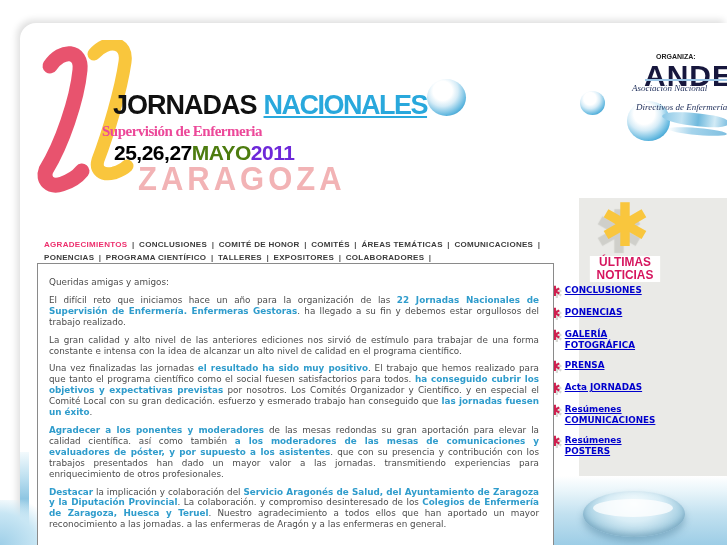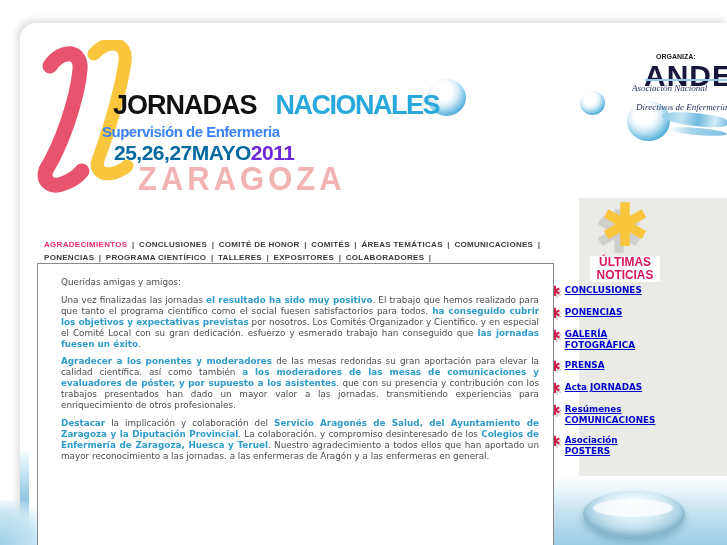--- a/index.html
+++ b/index.html
@@ -8,25 +8,25 @@
             font-family:"Liberation Sans", sans-serif; }
 
   .card { position:absolute; left:20px; top:23px; width:707px; height:522px; background:#fff;
           border-top-left-radius:16px; box-shadow:-3px -3px 7px rgba(0,0,0,.13); }
 
   
   .logo22 { position:absolute; left:36px; top:40px; width:122px; height:158px; }
 
   .t-line { position:absolute; white-space:nowrap; font-weight:bold; }
   .t1 { left:113px; top:90px;  font-size:27px; letter-spacing:-1px; color:#111; }
-  .t1 .blue { color:#29a8dc; margin-left:19px; letter-spacing:-1.5px; }
-  .t2a { left:102px; top:123px; font-size:15px; letter-spacing:-0.5px; color:#3b82f6; }
+  .t1 .blue { color:#29a8dc; margin-left:7px; letter-spacing:-1.5px;text-decoration:underline; }
+  .t2a { left:102px; top:123px; font-size:15px; letter-spacing:-0.5px; color:#ec4899;font-family:Liberation Serif, serif; }
   .t2b { left:243px; top:114px; font-size:22px; letter-spacing:-1px; color:#29a8dc; }
   .t3  { left:114px; top:141px; font-size:21px; letter-spacing:-0.5px; }
-  .t3 .pink { color:#0369a1; } .t3 .black { color:#0369a1;margin-top:24px; } .t3 .blue { color:#6d28d9; }
+  .t3 .pink { color:#000000; } .t3 .black { color:#4d7c0f;margin-top:24px; } .t3 .blue { color:#6d28d9; }
   .t4  { left:138px; top:160px; font-size:31px; letter-spacing:4px; color:#f2b3b5;
          transform:scaleY(1.08); transform-origin:left top; }
 
   .drop { position:absolute; border-radius:50%;
           background: radial-gradient(circle at 40% 32%, #ffffff 0%, #ffffff 28%, #d6ecf7 45%, #5cb5de 72%, #1d7fb4 92%, #14618c 100%); }
   .drop1 { left:427px; top:79px;  width:39px; height:37px; }
   .drop2 { left:580px; top:91px;  width:25px; height:24px; }
   .drop3 { left:627px; top:101px; width:43px; height:40px; }
   .splash { position:absolute; left:662px; top:113px; width:66px; height:13px; border-radius:60% 40% 50% 50%;
             background: linear-gradient(90deg, #8cc8e6 0%, #c2e3f3 30%, #6fb9dd 55%, #d2ebf6 80%, #7fbfe0 100%);
@@ -47,21 +47,21 @@
   .nav { position:absolute; left:44px; top:206px; width:510px;margin-top:32px; }
   .nav-row { white-space:nowrap; font-size:8px; font-weight:bold; color:#3b3b3b;
              line-height:13px; letter-spacing:.3px; }
   .nav-item { cursor:pointer; }
   .nav-item.active { color:#ed2f6d; }
   .nav-sep { color:#555; font-weight:bold; margin:0 2px; }
 
   
   .letter { position:absolute; left:37px; top:263px; width:517px; height:300px; background:#fff;
             border:1px solid #8a8a8a; padding:13px 14px 0 11px; }
-  .letter p { margin:0 0 7px 12px; font-family:"DejaVu Sans", sans-serif; font-size:8.8px;
+  .letter p { margin:0 0 7px 0; font-family:"DejaVu Sans", sans-serif; font-size:8.8px;
               line-height:10.9px; color:#4c4c4c; text-align:justify; }
   .letter .hl { color:#2f9ccc; font-weight:bold; }
 
   
   .graybox { position:absolute; left:579px; top:198px; width:148px; height:280px; background:#eaeae7; }
   .news-head { position:absolute; left:580px; top:194px; width:90px; text-align:center; }
   .news-asterisk { font-size:60px; line-height:62px; color:#f9c63d;
                    text-shadow:-6px 7px 1px #cfcfca; font-family:"DejaVu Sans", sans-serif; }
   .news-title { display:block; margin:0 auto; width:74px; background:#fff; color:#d6155e;
                 font-size:12.5px; line-height:13px; font-weight:bold; letter-spacing:0;
@@ -150,29 +150,31 @@
       <div class="sidelink-row">
         <span class="sidelink-icon">✱</span>
         <a class="sidelink">Acta JORNADAS</a>
       </div>
       <div class="sidelink-row">
         <span class="sidelink-icon">✱</span>
         <a class="sidelink">Resúmenes COMUNICACIONES</a>
       </div>
       <div class="sidelink-row">
         <span class="sidelink-icon">✱</span>
-        <a class="sidelink">Asociación POSTERS</a>
+        <a class="sidelink">Resúmenes POSTERS</a>
       </div>
     </div>
 
   <div class="water-strip"></div>
   <div class="water-corner"></div>
   <div class="water-br">
     <div class="bowl"></div>
   </div>
 
   <div class="letter" id="letter">
       <p><span>Queridas amigas y amigos:</span></p>
+      <p><span>El difícil reto que iniciamos hace un año para la organización de las </span><span class="hl">22 Jornadas Nacionales de Supervisión de Enfermería. Enfermeras Gestoras</span><span>. ha llegado a su fin y debemos estar orgullosos del trabajo realizado.</span></p>
+      <p><span>La gran calidad y alto nivel de las anteriores ediciones nos sirvió de estímulo para trabajar de una forma constante e intensa con la idea de alcanzar un alto nivel de calidad en el programa científico.</span></p>
       <p><span>Una vez finalizadas las jornadas </span><span class="hl">el resultado ha sido muy positivo</span><span>. El trabajo que hemos realizado para que tanto el programa científico como el social fuesen satisfactorios para todos. </span><span class="hl">ha conseguido cubrir los objetivos y expectativas previstas</span><span> por nosotros. Los Comités Organizador y Científico. y en especial el Comité Local con su gran dedicación. esfuerzo y esmerado trabajo han conseguido que </span><span class="hl">las jornadas fuesen un éxito</span><span>.</span></p>
       <p><span class="hl">Agradecer a los ponentes y moderadores</span><span> de las mesas redondas su gran aportación para elevar la calidad científica. así como también </span><span class="hl">a los moderadores de las mesas de comunicaciones y evaluadores de póster, y por supuesto a los asistentes</span><span>. que con su presencia y contribución con los trabajos presentados han dado un mayor valor a las jornadas. transmitiendo experiencias para enriquecimiento de otros profesionales.</span></p>
       <p><span class="hl">Destacar</span><span> la implicación y colaboración del </span><span class="hl">Servicio Aragonés de Salud, del Ayuntamiento de Zaragoza y la Diputación Provincial</span><span>. La colaboración. y compromiso desinteresado de los </span><span class="hl">Colegios de Enfermería de Zaragoza, Huesca y Teruel</span><span>. Nuestro agradecimiento a todos ellos que han aportado un mayor reconocimiento a las jornadas. a las enfermeras de Aragón y a las enfermeras en general.</span></p>
     </div>
 </div>
 
 </body></html>

